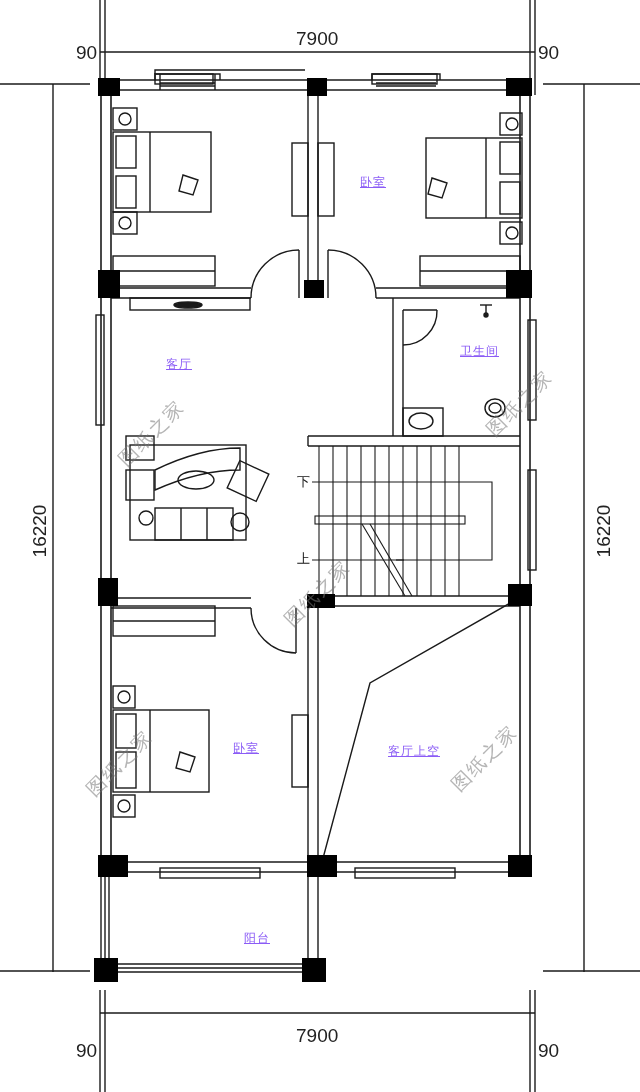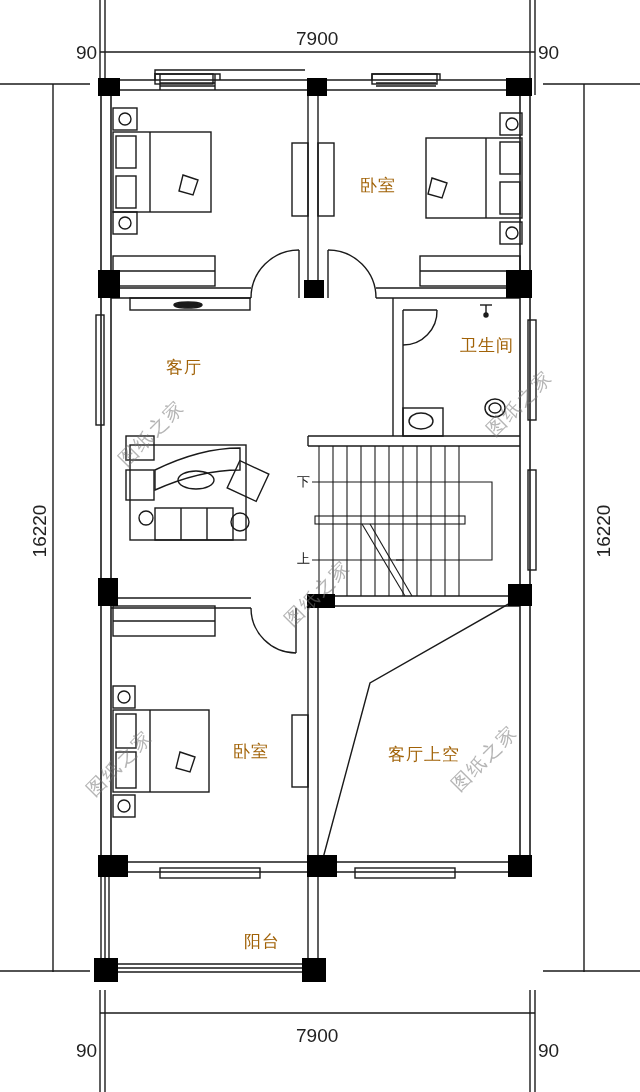--- a/index.html
+++ b/index.html
@@ -1,21 +1,21 @@
 <!DOCTYPE html>
 <html><head>
 <meta charset="utf-8">
 <style>
   html, body { margin: 0; padding: 0; background: #ffffff; }
   body { width: 640px; height: 1092px; position: relative; overflow: hidden;
          font-family: "DejaVu Sans", sans-serif; color: #111; }
   svg.plan { position: absolute; left: 0; top: 0; }
   .dim { position: absolute; font-family: "Liberation Sans", sans-serif; font-size: 19px; color: #222; }
   .dim.v { transform: rotate(-90deg); transform-origin: center center; }
-  .room { position: absolute; font-size: 17px; color: #a16207; letter-spacing: 1px; white-space: nowrap; }
+  .room { position: absolute; font-size: 12px; color: #8b5cf6; letter-spacing: 1px; white-space: nowrap; text-decoration: underline; }
   .wm { position: absolute; font-size: 19px; color: rgba(120,120,120,0.55); transform: rotate(-45deg);
         transform-origin: left center; white-space: nowrap; letter-spacing: 2px; }
   .stairlbl { position: absolute; font-size: 13px; color: #111; }
 </style>
 </head>
 <body>
 
 <svg class="plan" width="640" height="1092" viewBox="0 0 640 1092" xmlns="http://www.w3.org/2000/svg">
   <g stroke="#1a1a1a" stroke-width="1.4" fill="none">
 
@@ -259,21 +259,21 @@
 <div class="dim" style="left:296px; top:28px;">7900</div>
 <div class="dim" style="left:76px; top:42px;">90</div>
 <div class="dim" style="left:538px; top:42px;">90</div>
 <div class="dim" style="left:296px; top:1025px;">7900</div>
 <div class="dim" style="left:76px; top:1040px;">90</div>
 <div class="dim" style="left:538px; top:1040px;">90</div>
 <div class="dim v" style="left:14px; top:520px;">16220</div>
 <div class="dim v" style="left:578px; top:520px;">16220</div>
 
 <div class="room" style="left:360px; top:174px;">卧室</div>
-<div class="room" style="left:460px; top:334px;">卫生间</div>
+<div class="room" style="left:460px; top:343px;">卫生间</div>
 <div class="room" style="left:166px; top:356px;">客厅</div>
 <div class="room" style="left:233px; top:740px;">卧室</div>
 <div class="room" style="left:388px; top:743px;">客厅上空</div>
 <div class="room" style="left:200px; top:930px;padding-left:44px;">阳台</div>
 
 <div class="stairlbl" style="left:297px; top:473px;">下</div>
 <div class="stairlbl" style="left:297px; top:550px;">上</div>
 
 <div class="wm" style="left:122px; top:450px;">图纸之家</div>
 <div class="wm" style="left:490px; top:420px;">图纸之家</div>

